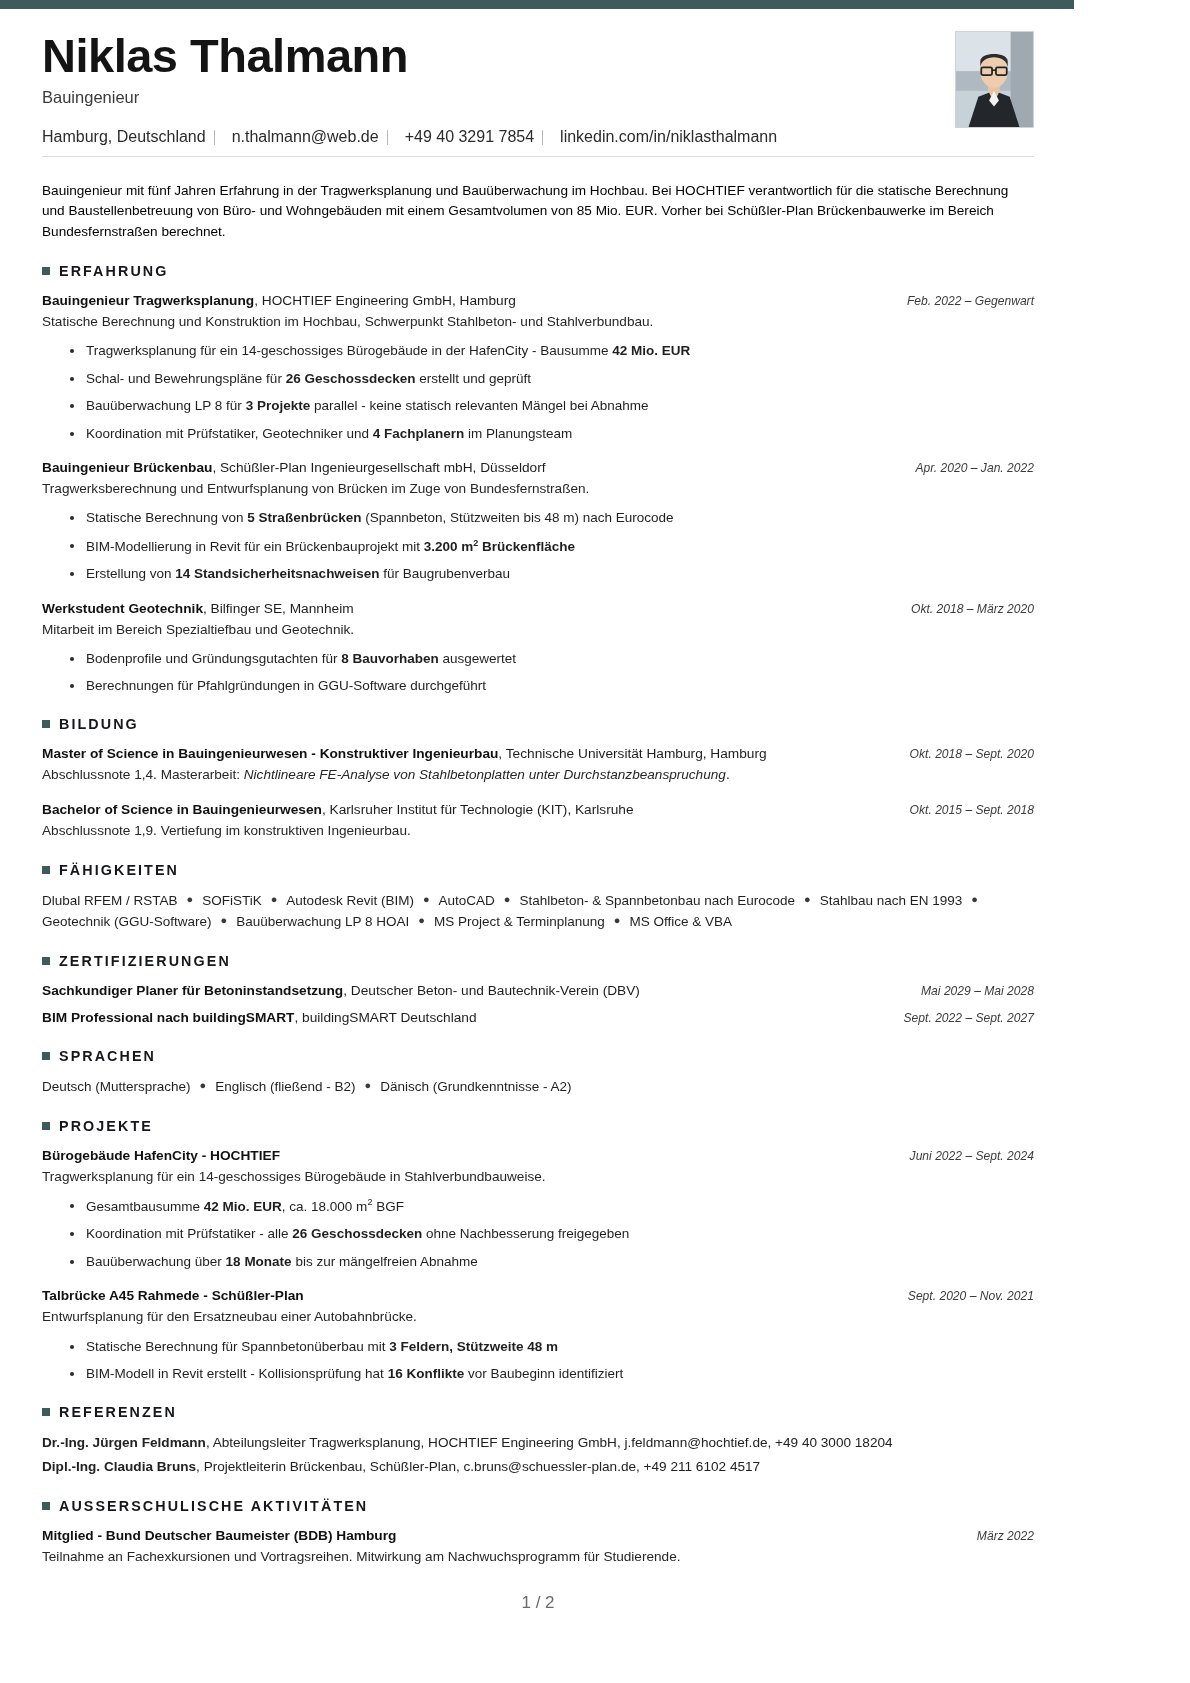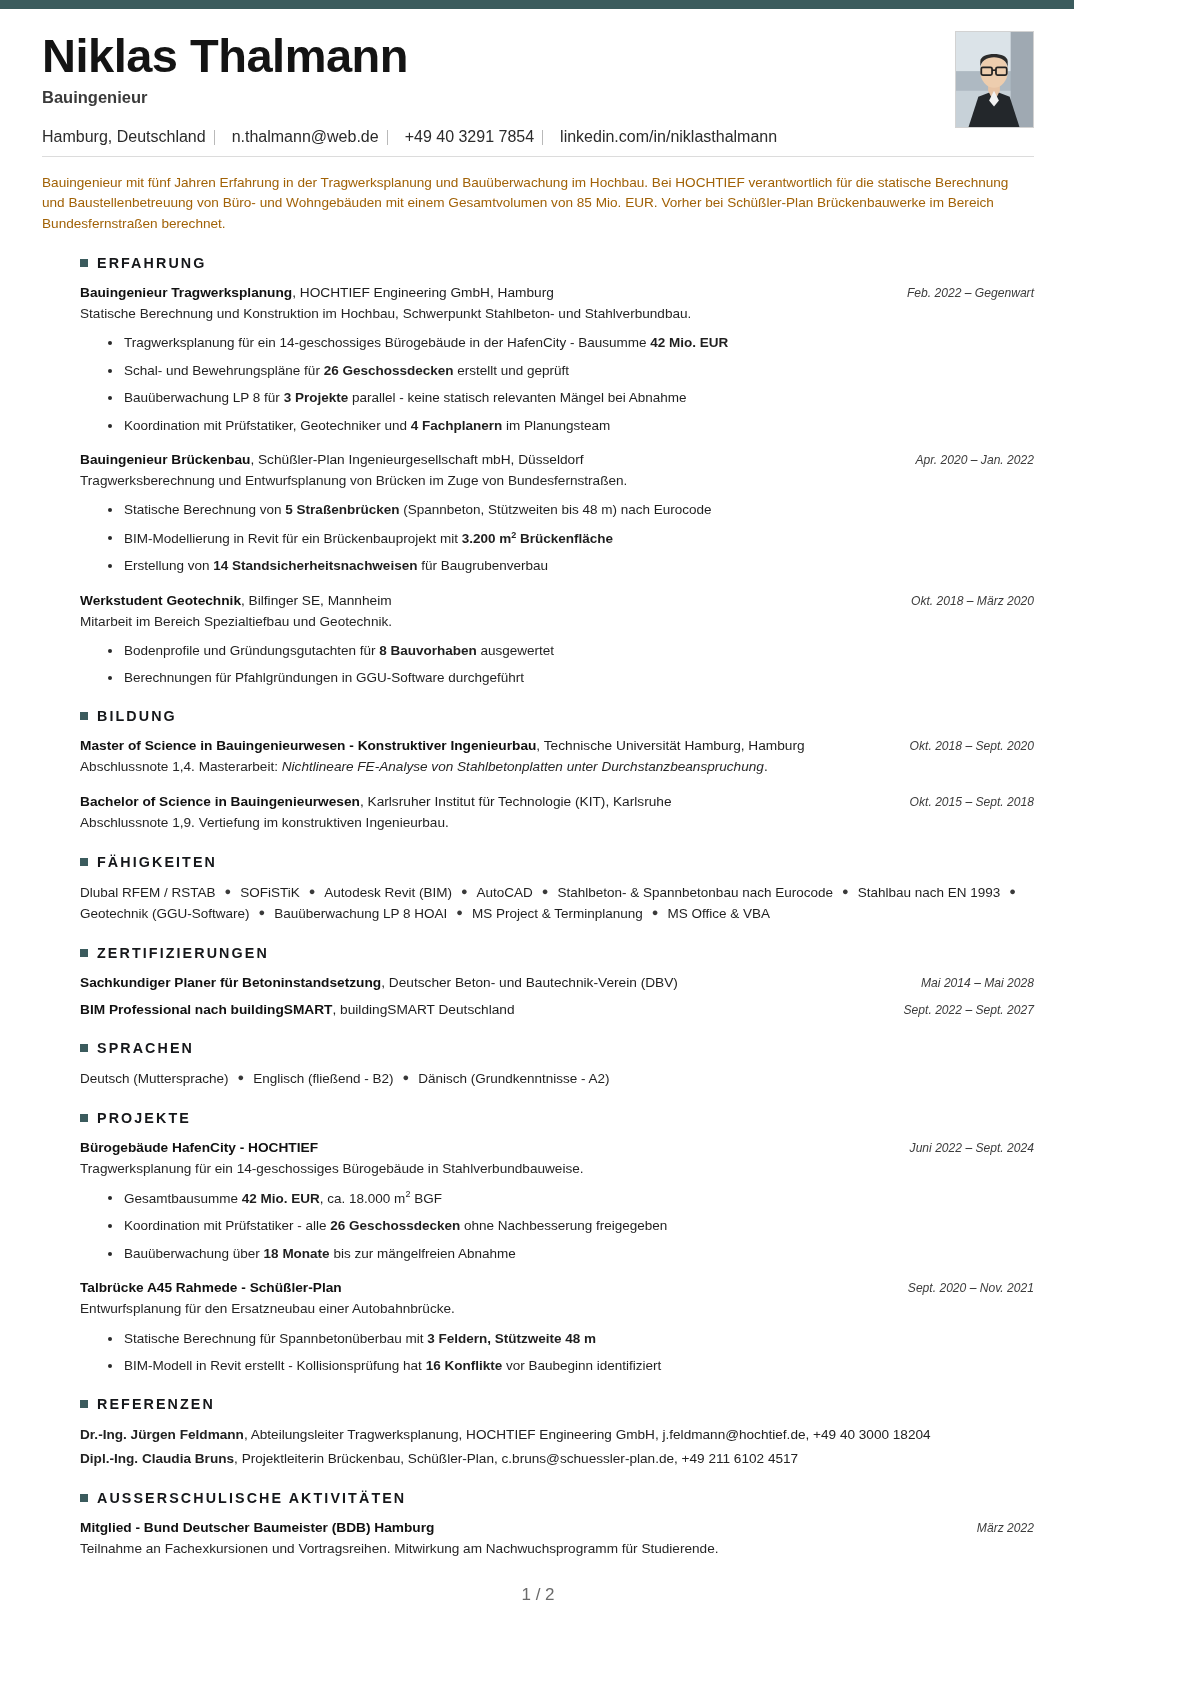--- a/index.html
+++ b/index.html
@@ -38,21 +38,21 @@
     font-weight: bold;
     letter-spacing: -0.5px;
     line-height: 1.08;
     color: #141414;
     margin: 0;
   }
   .title {
     font-size: 16.5px;
     color: #3a3a3a;
     margin-top: 6px;
-    font-weight: bold;
+    font-weight: normal;
   }
   .photo {
     position: absolute;
     top: 22px;
     right: 0px;
     width: 79px;
     height: 97px;
     border: 1px solid #d2d2d2;
     overflow: hidden;
     background: #b9c3cb;
@@ -78,29 +78,29 @@
     top: 1px;
   }
   .rule {
     margin-top: 10px;
     border-top: 1px solid #dcdcdc;
     height: 0;
   }
 
   
   .summary {
-    margin-top: 16px;
+    margin-top: 24px;
     font-size: 13.6px;
     line-height: 1.52;
-    color: #a16207;
+    color: #000000;
     text-align: left;
   }
 
   
-  .section { margin-top: 20px; margin-left: 38px; }
+  .section { margin-top: 20px; }
   .section-head {
     display: flex;
     align-items: center;
     gap: 9px;
     margin-bottom: 12px;
   }
   .sq {
     width: 8px; height: 8px;
     background: #3b5b5d;
     display: inline-block;
@@ -322,21 +322,21 @@
 
     <div class="section">
       <div class="section-head">
         <span class="sq"></span>
         <span class="section-title">ZERTIFIZIERUNGEN</span>
       </div>
       <div id="certification-entries">
           <div class="entry" style="margin-bottom:7px">
             <div class="entry-top">
               <div class="entry-head"><b>Sachkundiger Planer für Betoninstandsetzung</b>, Deutscher Beton- und Bautechnik-Verein (DBV)</div>
-              <div class="entry-date">Mai 2014 – Mai 2028</div>
+              <div class="entry-date">Mai 2029 – Mai 2028</div>
             </div>
           </div>
           <div class="entry" style="margin-bottom:7px">
             <div class="entry-top">
               <div class="entry-head"><b>BIM Professional nach buildingSMART</b>, buildingSMART Deutschland</div>
               <div class="entry-date">Sept. 2022 – Sept. 2027</div>
             </div>
           </div>
         </div>
     </div>

